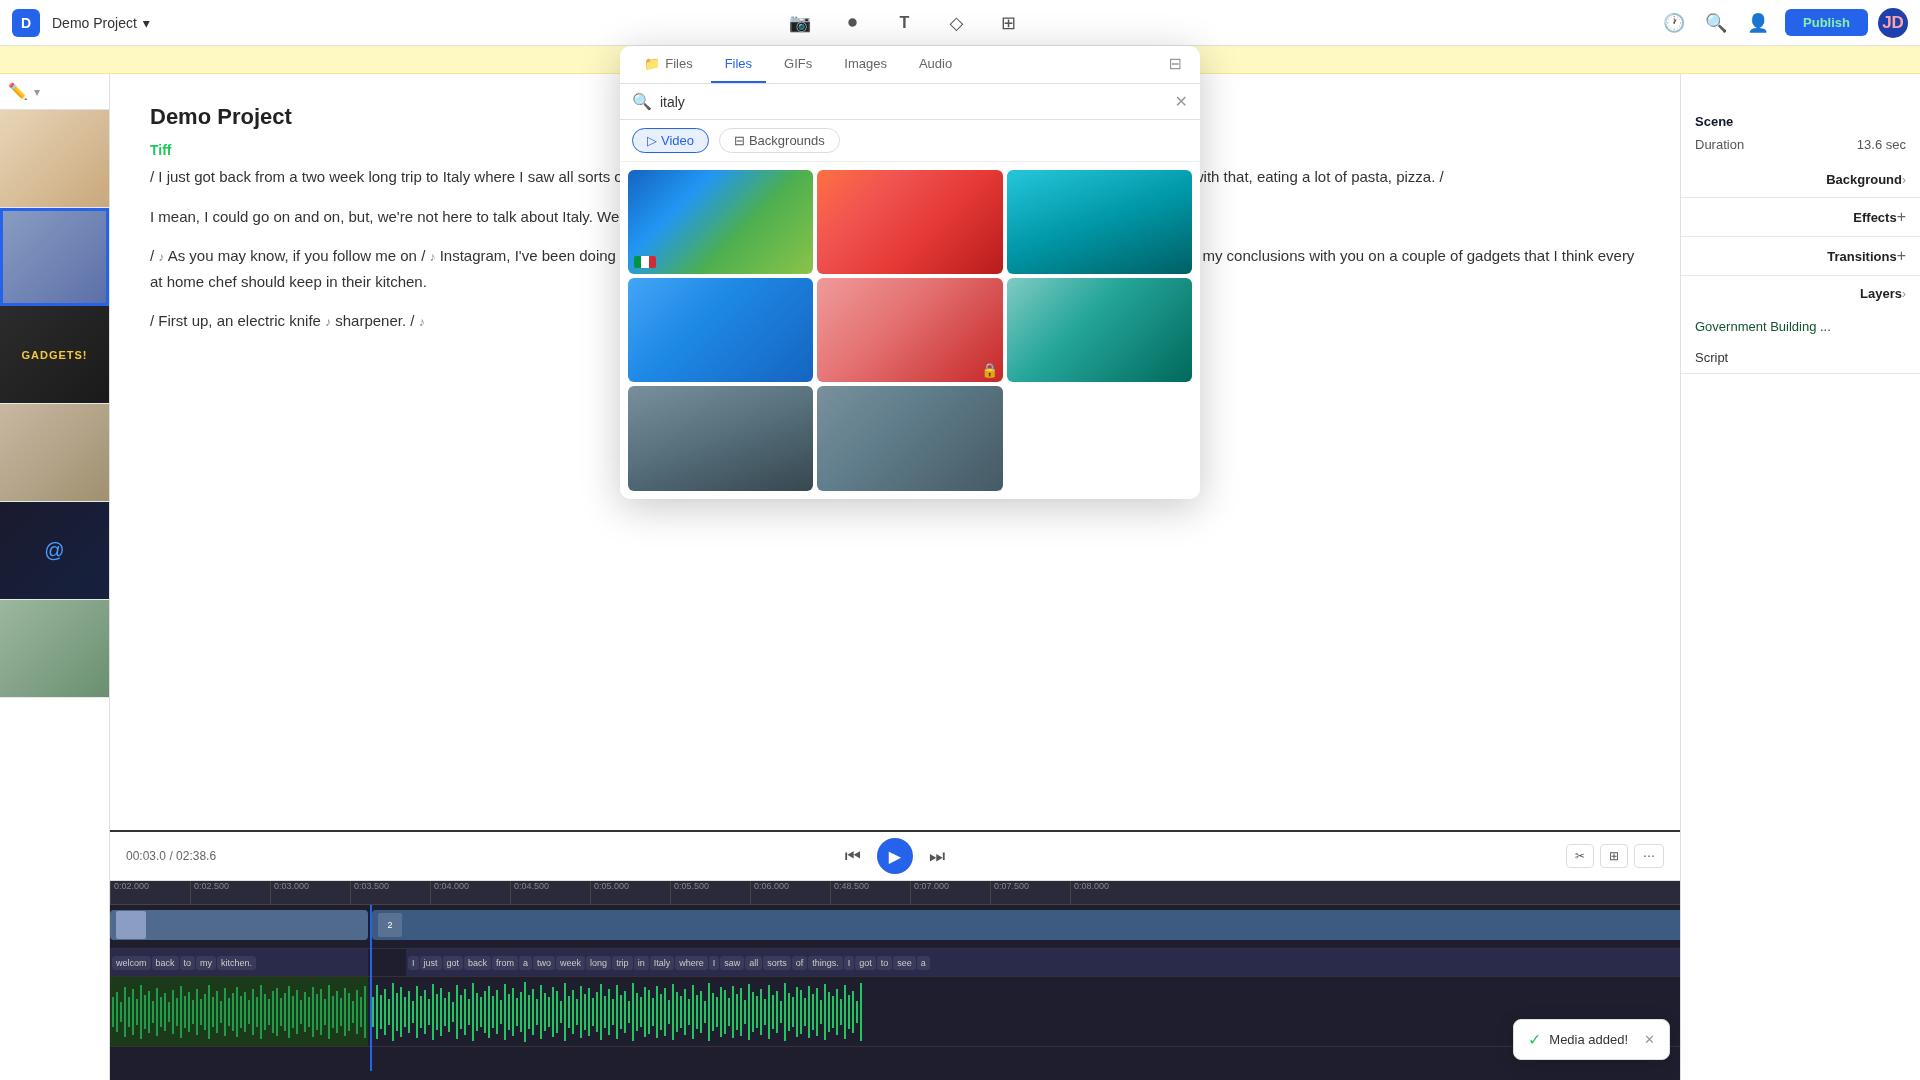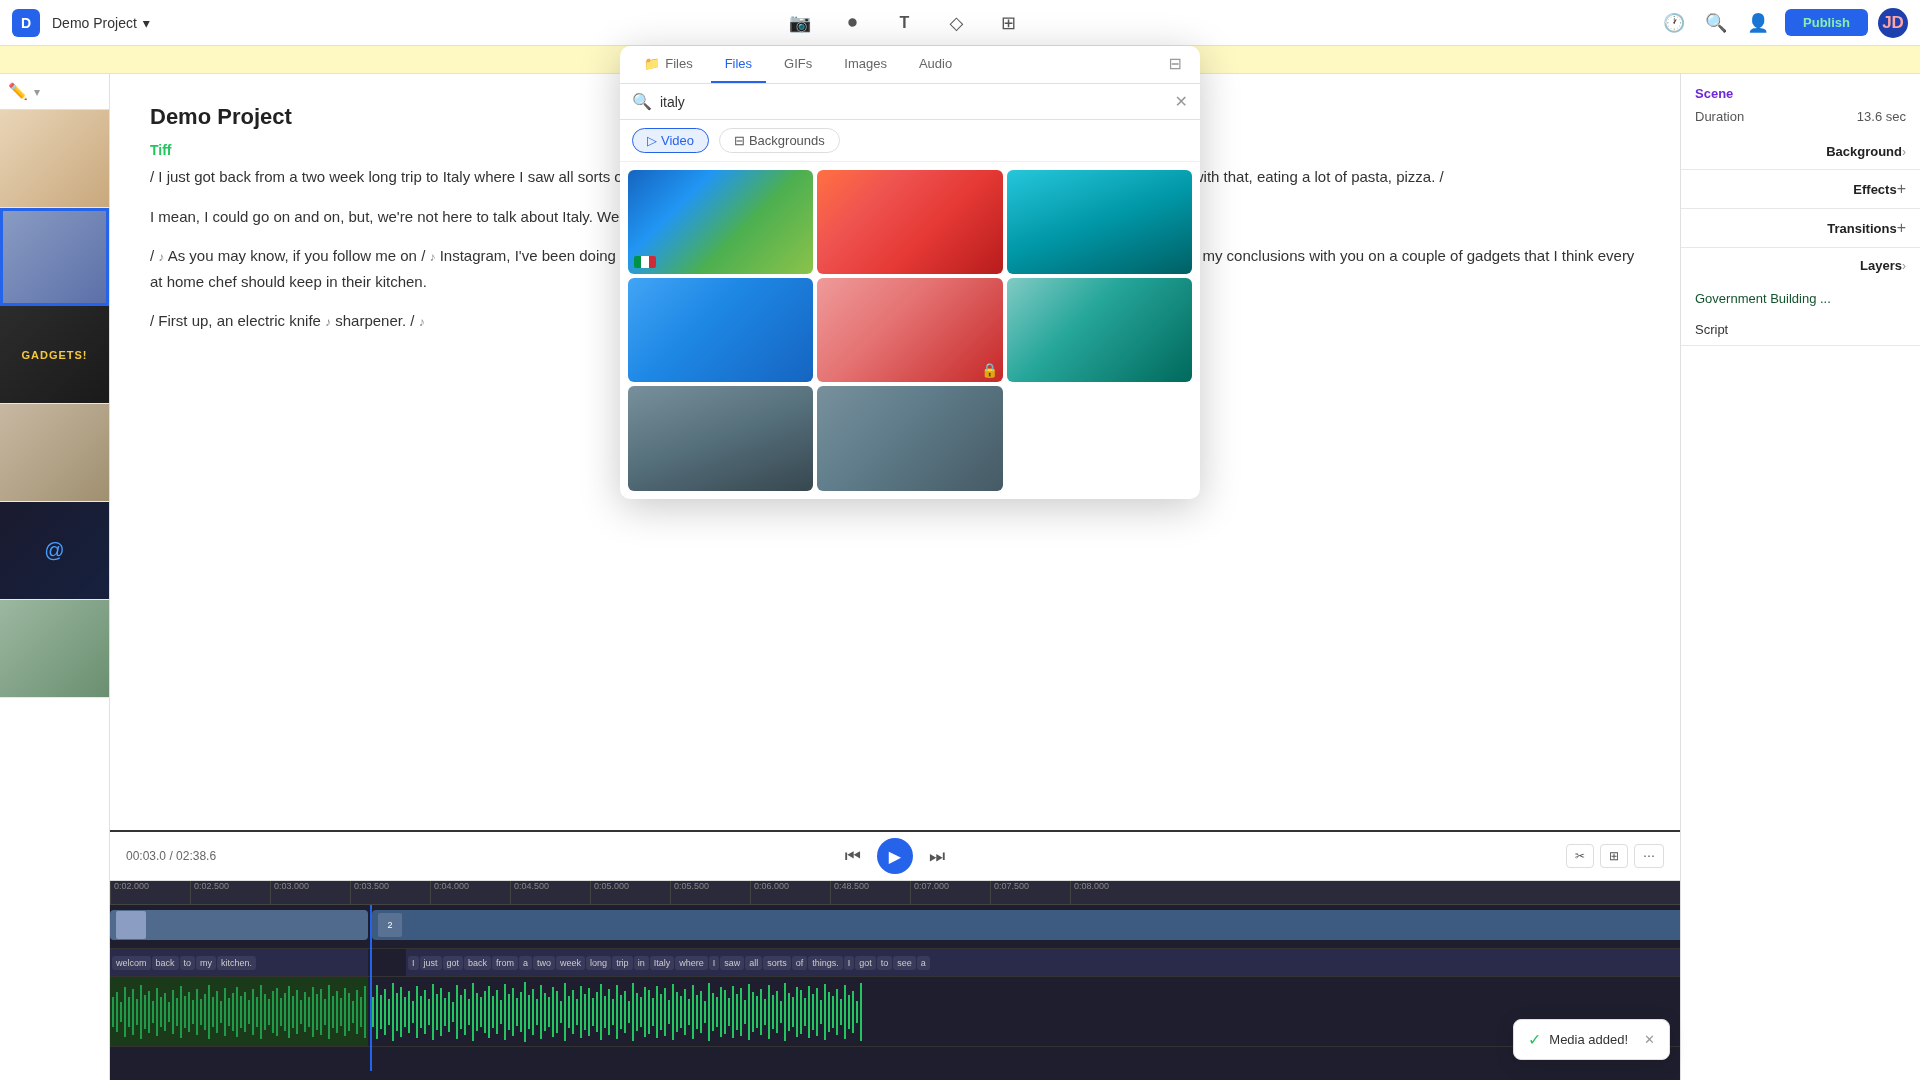--- a/index.html
+++ b/index.html
@@ -66,21 +66,21 @@
     
     .video-clip { position: absolute; top: 5px; height: 30px; border-radius: 4px; overflow: hidden; display: flex; align-items: center; }
     .clip-a { left: 0; width: 260px; background: #3d5a80; }
     .clip-b { left: 262px; width: 1400px; background: #3d5a80; }
 
     
     .right-panel { width: 240px; background: #fff; border-left: 1px solid #e0e0e0; flex-shrink: 0; overflow-y: auto; }
     .right-section { border-bottom: 1px solid #e8e8e8; }
     .right-section-header { display: flex; align-items: center; justify-content: flex-end; padding: 10px 14px; cursor: pointer; }
     .right-section-title { font-size: 13px; font-weight: 600; color: #222; }
-    .right-scene-title { font-size: 13px; font-weight: 700; color: #6d28d9; padding: 12px 14px 4px; }
+    .right-scene-title { font-size: 13px; font-weight: 700; color: #0f172a; padding: 12px 14px 4px; margin-top: 28px; }
     .right-duration { display: flex; justify-content: space-between; padding: 4px 14px 10px; font-size: 13px; color: #555; }
     .layer-item { padding: 8px 14px; font-size: 13px; color: #333; cursor: pointer; }
     .layer-item.active { color: #14532d; font-weight: 500; }
 
     
     .search-modal { position: absolute; top: 46px; left: 620px; width: 580px; background: #fff; border-radius: 10px; box-shadow: 0 8px 40px rgba(0,0,0,0.22); z-index: 500; overflow: hidden; }
     .modal-tabs { display: flex; border-bottom: 1px solid #e0e0e0; padding: 0 10px; gap: 4px; }
     .modal-tab { padding: 10px 14px; font-size: 13px; color: #666; cursor: pointer; border-bottom: 2px solid transparent; display: flex; align-items: center; gap: 5px; }
     .modal-tab.active { color: #2563eb; border-bottom-color: #2563eb; }
     .search-bar { display: flex; align-items: center; padding: 8px 12px; border-bottom: 1px solid #e0e0e0; gap: 8px; }

